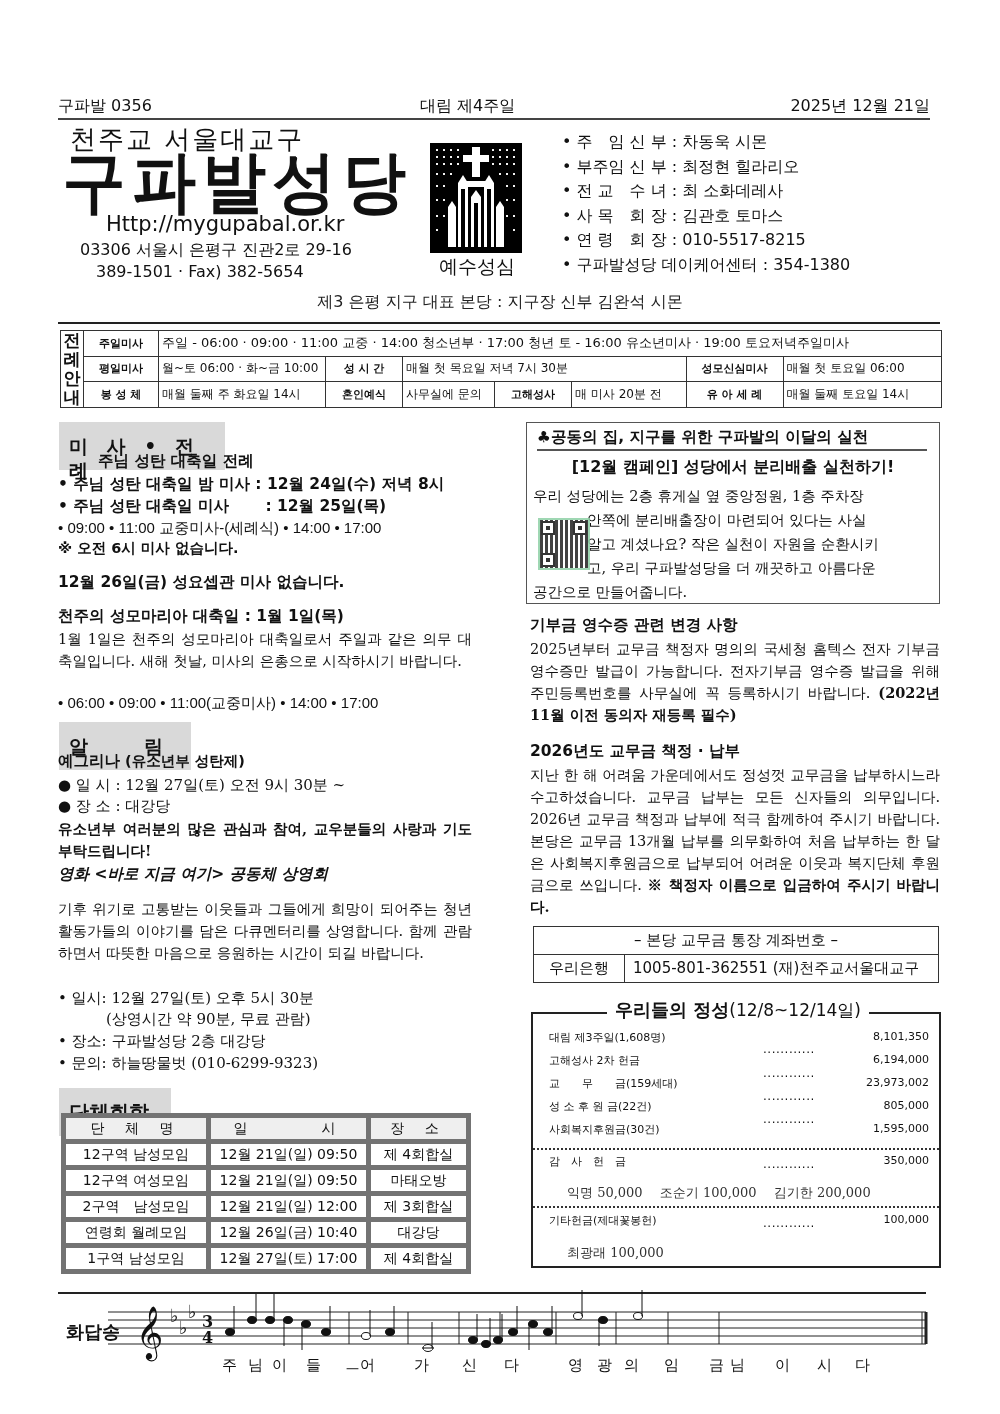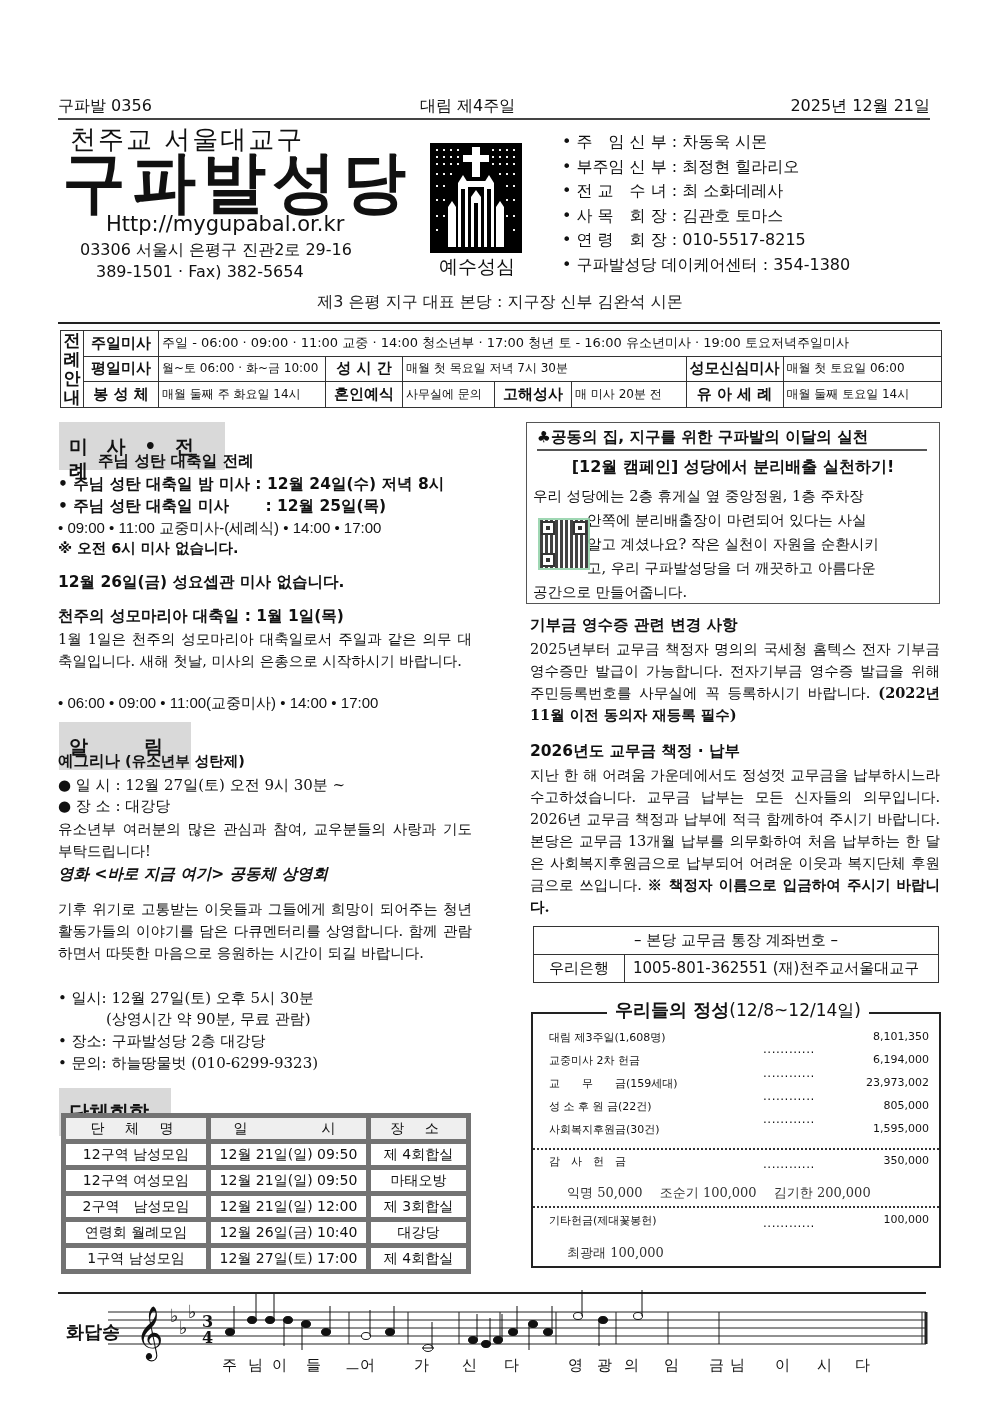--- a/index.html
+++ b/index.html
@@ -29,21 +29,21 @@
   .staff { left: 562px; top: 130px; font-size: 16px; line-height: 24.6px; }
   .staff div::before { content: "• "; }
 
   .deanery { left: 0; top: 292px; width: 1000px; text-align: center; font-size: 16px; color: #222; }
   .deanery-rule { left: 58px; top: 322px; width: 882px; border-top: 2px solid #222; }
 
   
   table.lit { position: absolute; left: 60px; top: 330px; width: 882px; border-collapse: collapse; }
   table.lit td { border: 1px solid #333; font-size: 13px; padding: 0 3px; height: 24px; white-space: nowrap; }
   table.lit td.side { width: 22px; text-align: center; font-weight: bold; font-size: 17px; line-height: 19px; padding: 0; }
-  table.lit td.lbl { font-weight: bold; font-size: 15px; text-align: center; }
+  table.lit td.lbl { font-weight: bold; font-size: 11px; text-align: center; }
   table.lit td.small { font-size: 12px; }
 
   
   .sec-hdr { background: #d9d9d9; font-weight: bold; font-size: 19px; padding: 12px 10px; height: 24px; line-height: 24px; letter-spacing: 6px; }
 
   .h { font-weight: bold; font-size: 15.5px; }
   .p { font-size: 14.5px; line-height: 22px; text-align: justify; }
   .line { font-size: 15px; line-height: 21px; }
 
   
@@ -223,21 +223,21 @@
 <div class="abs left h" style="top:606px;">천주의 성모마리아 대축일 : 1월 1일(목)</div>
 <div class="abs left p serif" style="top:628px;"> 1월 1일은 천주의 성모마리아 대축일로서 주일과 같은 의무 대축일입니다. 새해 첫날, 미사의 은총으로 시작하시기 바랍니다.</div>
 <div class="abs left line sans" style="top:692px;"> • 06:00 • 09:00  • 11:00(교중미사) • 14:00  • 17:00</div>
 
 <div class="abs sec-hdr" style="left:59px; top:722px; width:112px;">알　　림</div>
 <div class="abs left" style="top:751px; font-size:15.5px;">
   <b>예그리나</b><span style="font-weight:bold; font-size:14.5px"> (유소년부 성탄제)</span>
 </div>
 <div class="abs left line serif" style="top:775px;"> ● 일 시 : 12월 27일(토) 오전 9시 30분 ~</div>
 <div class="abs left line serif" style="top:796px;"> ● 장 소 : 대강당</div>
-<div class="abs left p serif" style="top:818px;"> 유소년부 여러분의 많은 관심과 참여, 교우분들의 사랑과 기도 부탁드립니다!</div>
+<div class="abs left p serif" style="top:818px;font-weight:bold;"> 유소년부 여러분의 많은 관심과 참여, 교우분들의 사랑과 기도 부탁드립니다!</div>
 <div class="abs left h" style="top:864px;font-style:italic;">영화 &lt;바로 지금 여기&gt; 공동체 상영회</div>
 <div class="abs left p serif" style="top:898px;"> 기후 위기로 고통받는 이웃들과 그들에게 희망이 되어주는 청년 활동가들의 이야기를 담은 다큐멘터리를 상영합니다. 함께 관람하면서 따뜻한 마음으로 응원하는 시간이 되길 바랍니다.</div>
 <div class="abs left line serif" style="top:988px;">• 일시: 12월 27일(토) 오후 5시 30분</div>
 <div class="abs left line serif" style="top:1009px; padding-left:48px;">(상영시간 약 90분, 무료 관람)</div>
 <div class="abs left line serif" style="top:1031px;">• 장소: 구파발성당 2층 대강당</div>
 <div class="abs left line serif" style="top:1053px;">• 문의: 하늘땅물벗 (010-6299-9323)</div>
 
 <div class="abs sec-hdr" style="left:59px; top:1088px; width:92px; letter-spacing:0; font-size:20px;">단체회합</div>
 <table class="grp">
   <tbody>
@@ -312,21 +312,21 @@
 </tbody>
   </table>
 
 <div class="abs offer">
   <div class="orow" style="top:16px">
     <span>대림 제3주일(1,608명)</span>
     <span class="amt">8,101,350</span>
   </div>
   <span class="dots" style="top:28px">............</span>
   <div class="orow" style="top:39px">
-    <span>교중미사 2차 헌금</span>
+    <span>고해성사 2차 헌금</span>
     <span class="amt">6,194,000</span>
   </div>
   <span class="dots" style="top:52px">............</span>
   <div class="orow" style="top:62px">
     <span>교　　무　　금(159세대)</span>
     <span class="amt">23,973,002</span>
   </div>
   <span class="dots" style="top:75px">............</span>
   <div class="orow" style="top:85px">
     <span>성 소 후 원 금(22건)</span>

